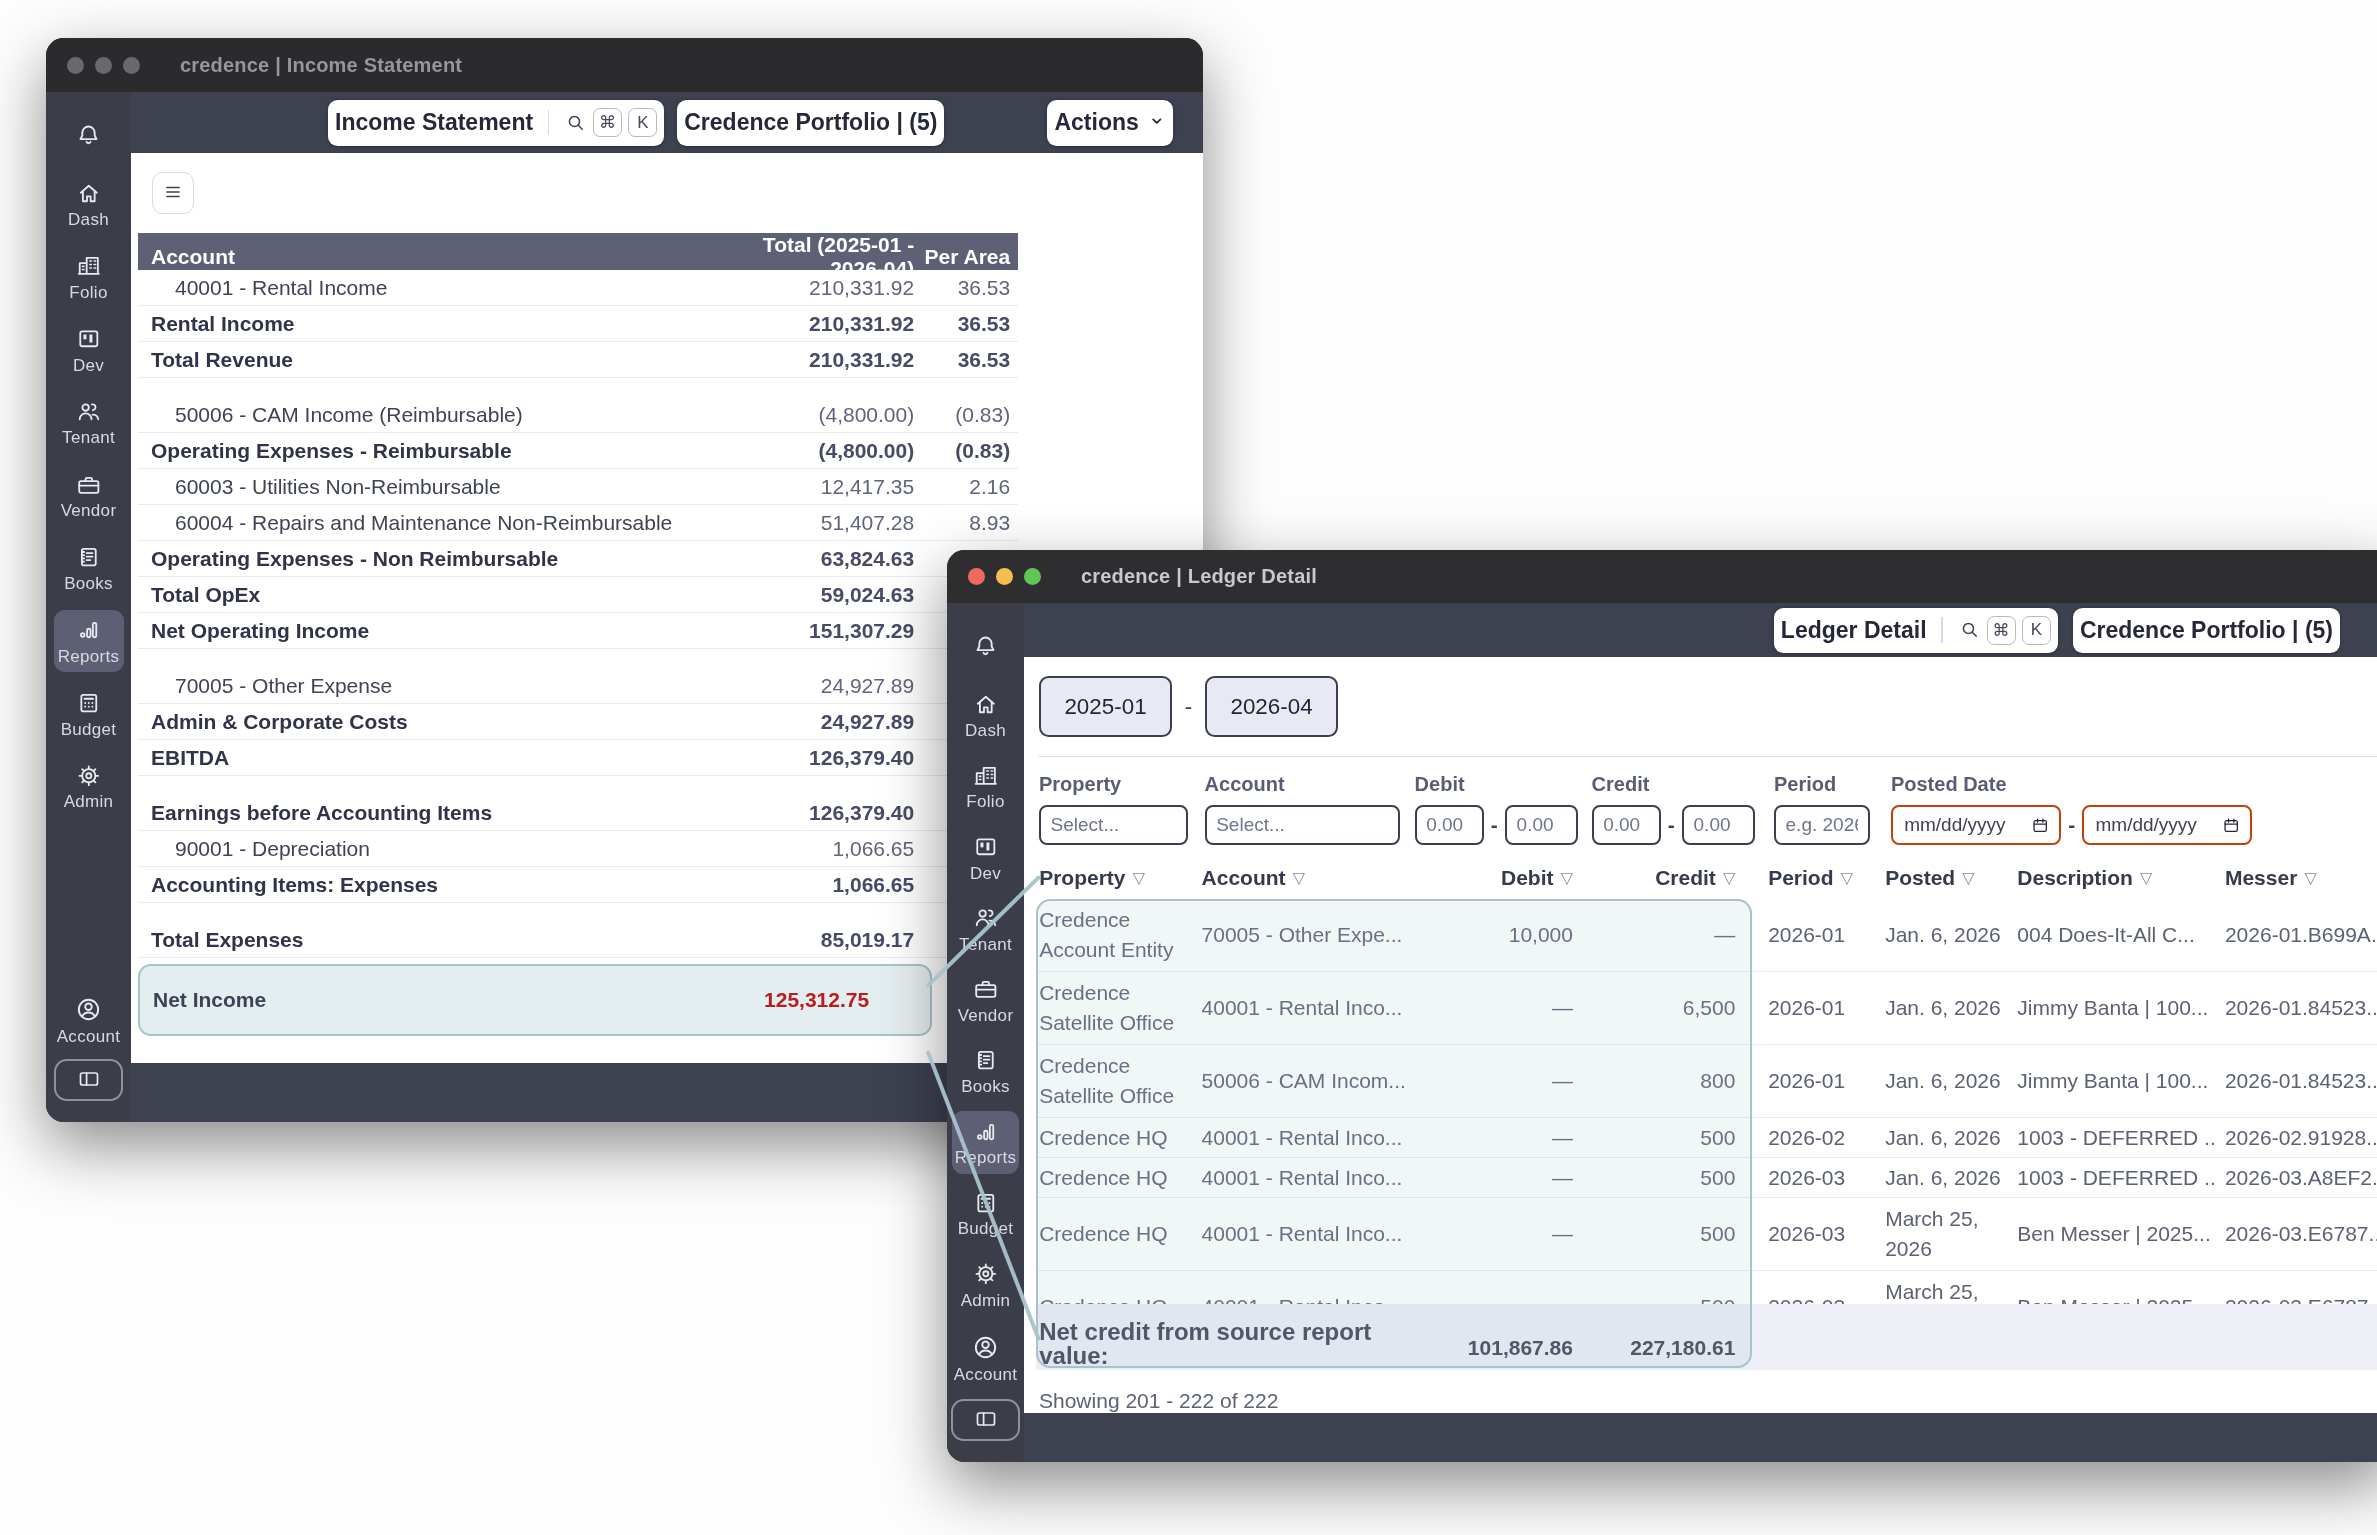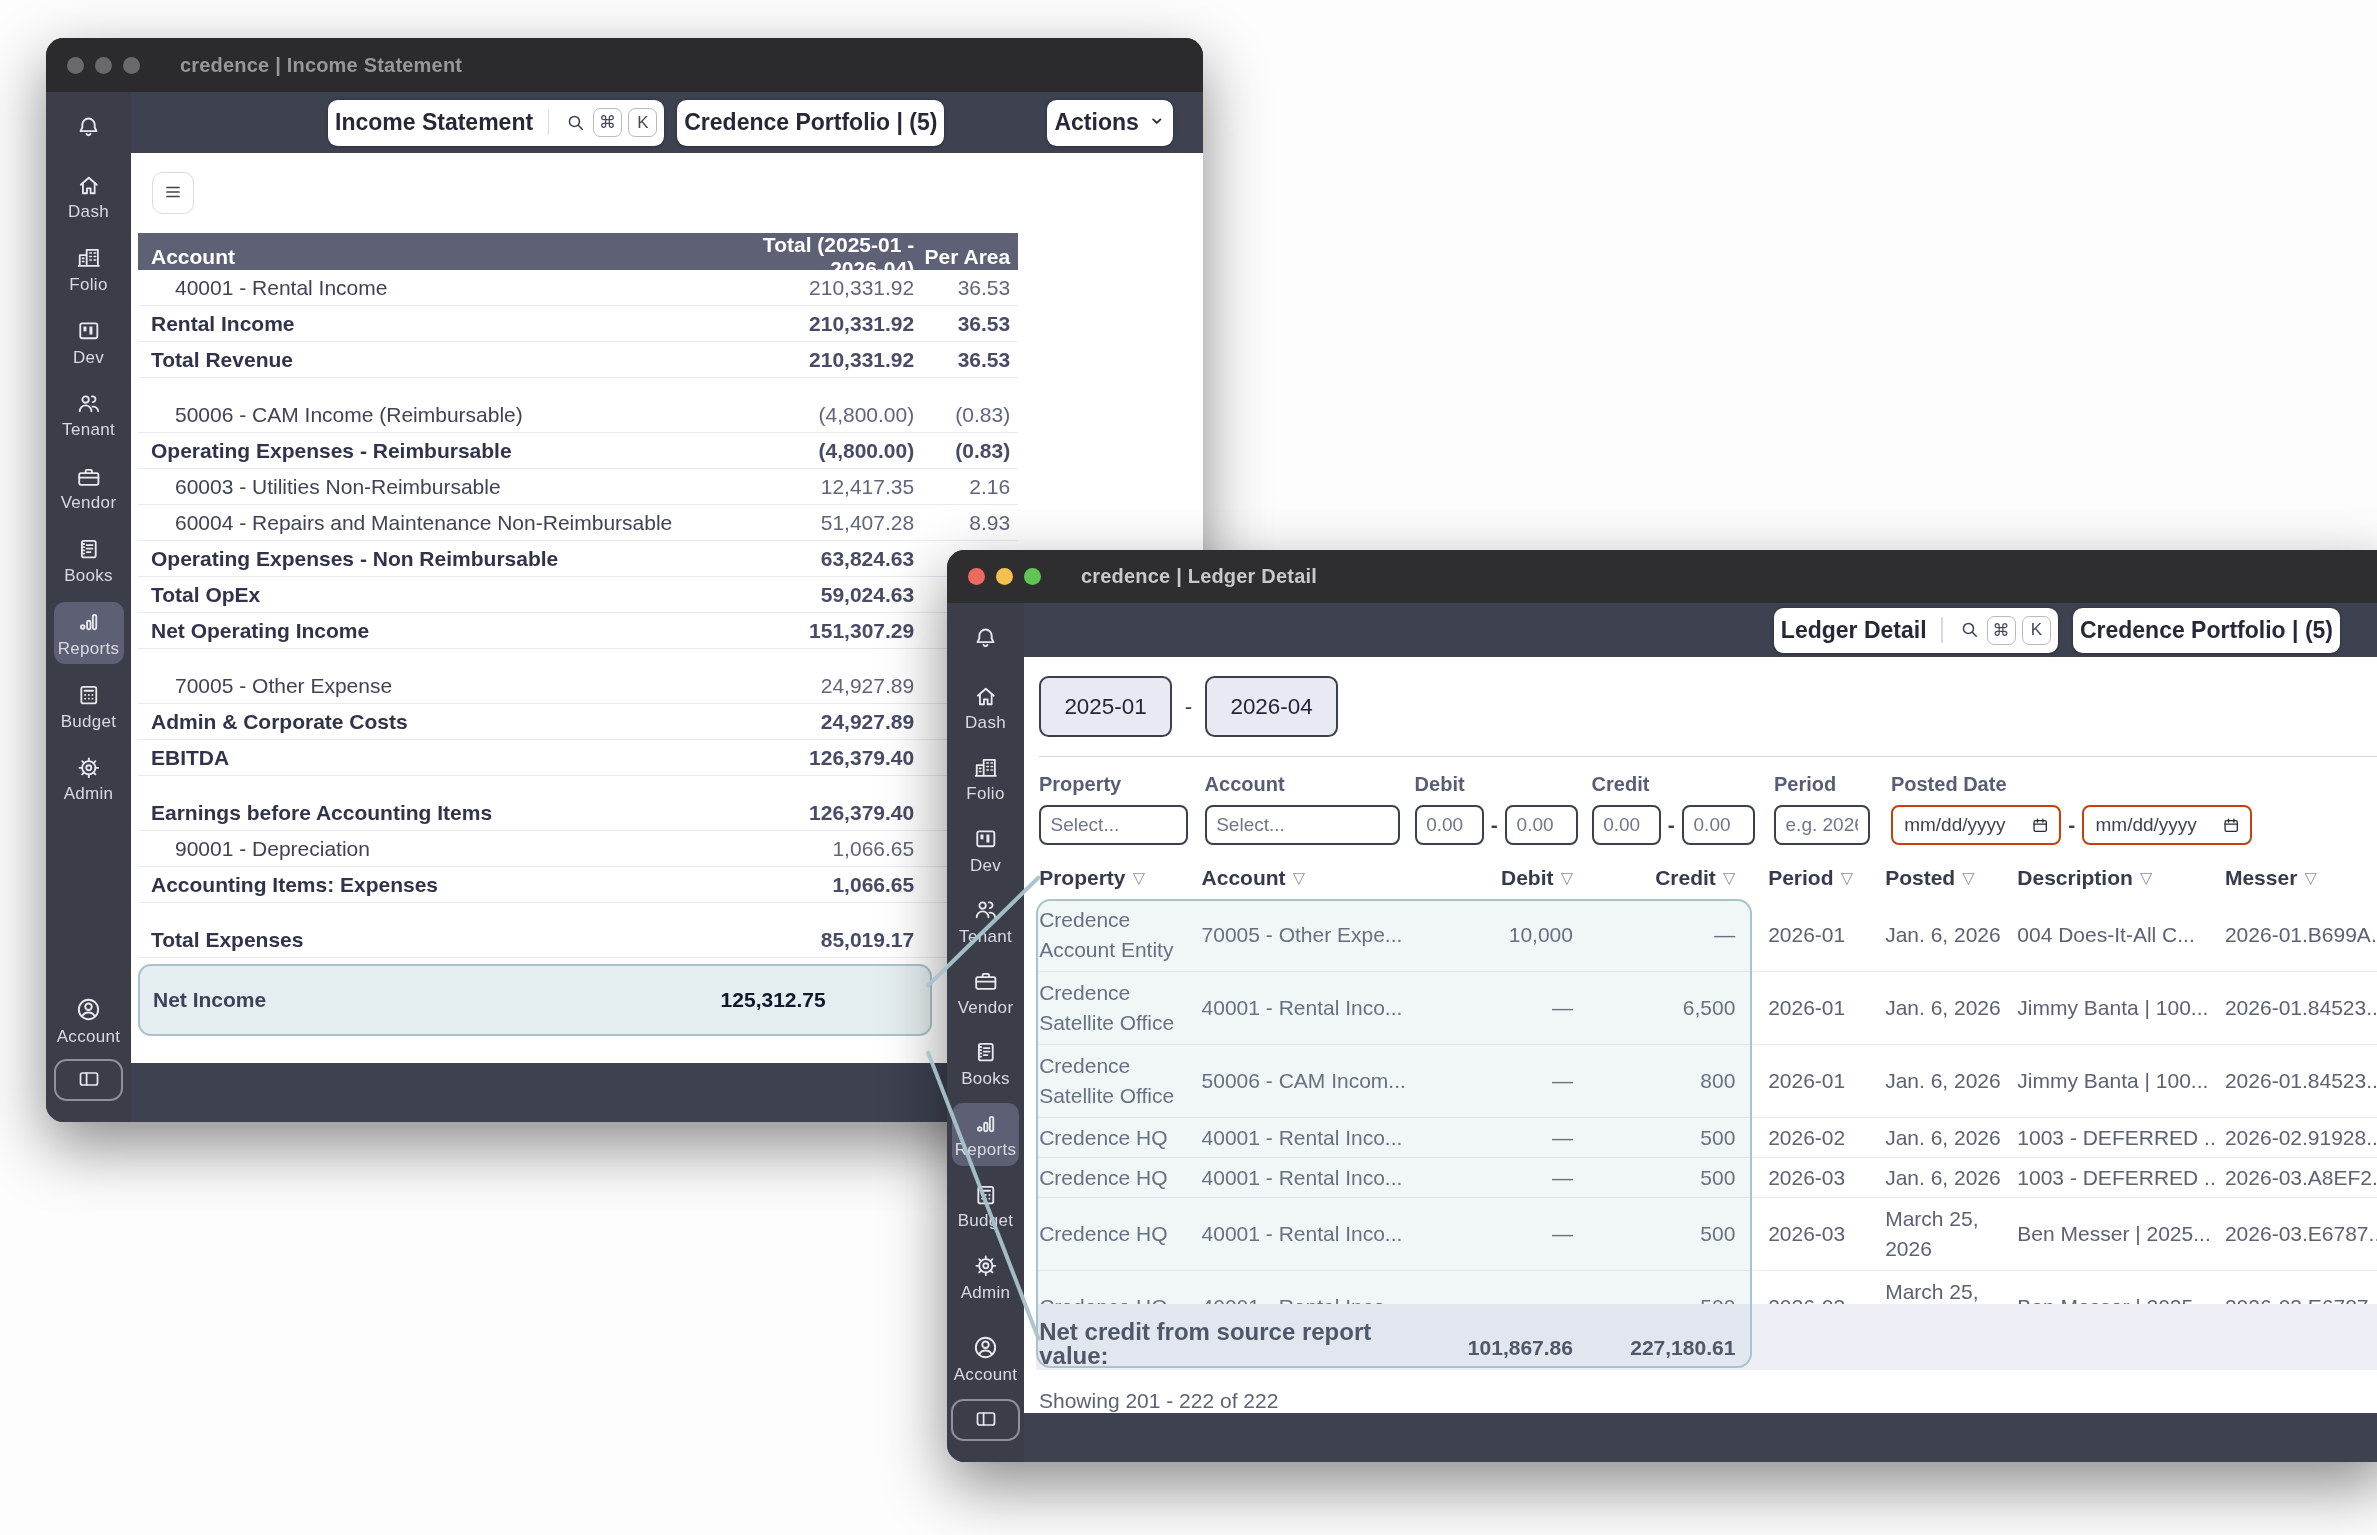--- a/index.html
+++ b/index.html
@@ -16,21 +16,21 @@
   .dots{display:flex;gap:11.2px;margin-left:1.6px;}
   .dot{width:17px;height:17px;border-radius:50%;}
   .dot.inactive{background:#69696b;}
   .win-title{margin-left:40px;font-size:20px;font-weight:700;letter-spacing:0.2px;}
   #win1 .win-title{color:#97979a;}
   #win2 .win-title{color:#c9c9cc;}
 
   .win-body{flex:1;display:flex;min-height:0;}
 
   
-  .sidebar{flex:0 0 auto;background:var(--sidebar-bg);display:flex;flex-direction:column;align-items:center;padding-top:16px;}
+  .sidebar{flex:0 0 auto;background:var(--sidebar-bg);display:flex;flex-direction:column;align-items:center;padding-top:24px;}
   #win1 .sidebar{width:85px;}
   #win2 .sidebar{width:77px;}
   .sb-bell{color:#e6e7ed;margin:6.4px 0 21px;}
   .sb-item{width:70px;padding:7.2px 0 5.6px;margin-bottom:10.4px;border-radius:11.2px;display:flex;flex-direction:column;align-items:center;gap:4px;color:#d9dae1;}
   #win2 .sb-item{width:67px;margin-bottom:8.8px;}
   .sb-item.active{background:var(--active-nav);}
   .sb-item .sb-ic{color:#e9eaef;line-height:0;}
   .sb-label{font-size:17px;letter-spacing:0.3px;color:#d9dae1;}
   .sb-spacer{flex:1;}
   .sb-account{margin-bottom:6.4px;}
@@ -58,21 +58,21 @@
   .is-table{width:880px;margin:19px 0 0 7.2px;font-size:21px;}
   .is-head{display:grid;grid-template-columns:1fr 192px 96px;align-items:center;height:37px;background:var(--table-head);color:#fff;font-weight:700;padding:0 8px 0 12.8px;}
   .is-head .num{text-align:right;}
   .is-row{display:grid;grid-template-columns:1fr 192px 96px;align-items:center;height:36px;border-bottom:1.2px solid #e9e9ef;padding:0 8px 0 12.8px;color:#3f4355;}
   .is-row .num{text-align:right;color:#60647c;}
   .is-row.bold{font-weight:700;color:#30334a;}
   .is-row.bold .num{color:#474b66;}
   .is-row.item .lbl{padding-left:24px;}
   .is-gap{height:19px;}
   .net-row{width:794px;height:72px;margin-top:6.4px;border:2.4px solid var(--hl-border);background:var(--hl-fill);border-radius:12.8px;display:grid;grid-template-columns:1fr 192px;align-items:center;padding:0 17.6px 0 12.8px;font-weight:700;font-size:21px;color:#3e4257;}
-  .net-row .num{text-align:left;color:#0f172a;}
+  .net-row .num{text-align:center;color:#b91c1c;}
   .date-row{display:flex;align-items:center;margin:19px 0 0 15px;}
   .date-pill{width:133px;height:61px;background:#e9e9f3;border:2px solid #3c3f4e;border-radius:9.6px;display:flex;align-items:center;justify-content:center;font-size:22.4px;color:#23253a;}
   .date-sep{margin:0 12.8px;font-size:22.4px;color:#3c3f4e;}
   .flt-divider{border-top:1.2px solid #d9d9e0;margin:19px 0 0 15px;}
   .filters{display:flex;align-items:flex-end;margin:16px 0 0 15px;}
   .fgroup{display:flex;flex-direction:column;}
   .flabel{font-size:20px;font-weight:700;color:#595d74;margin-bottom:8.8px;}
   .finput{height:40px;border:2px solid #3c3f4e;border-radius:8px;background:#fff;font-size:19px;color:#70758c;padding:0 9.6px;outline:none;}
   .finput::placeholder{color:#70758c;opacity:1;}
   .frow{display:flex;align-items:center;}

